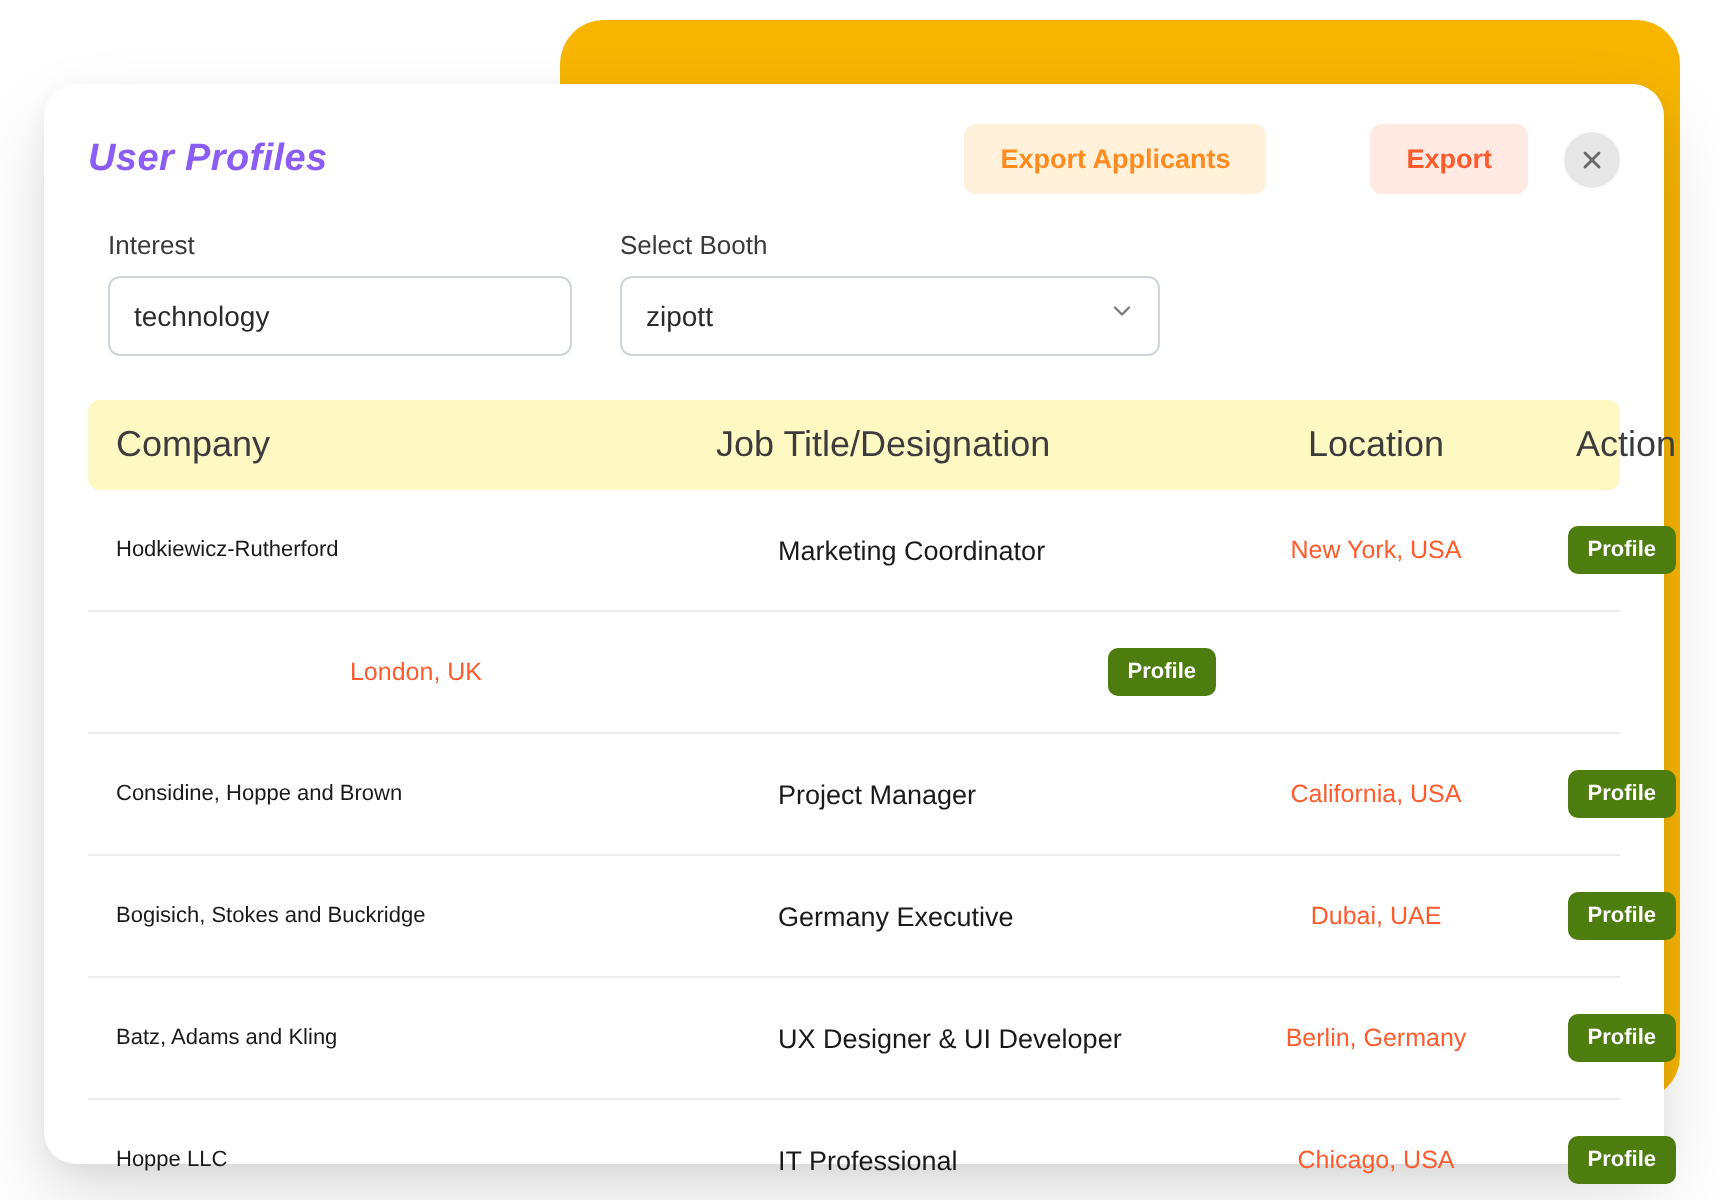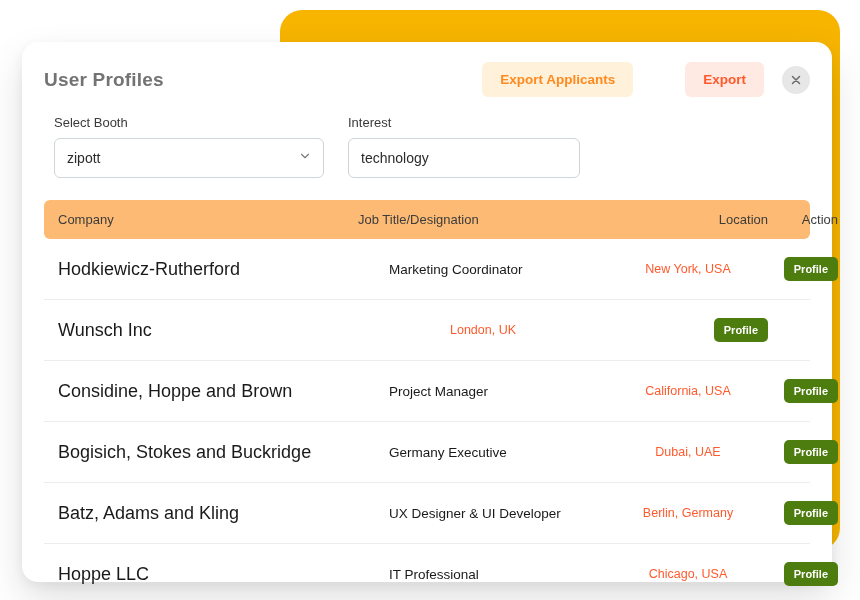--- a/index.html
+++ b/index.html
@@ -1,42 +1,42 @@
 <!DOCTYPE html>
 <html><head>
 <meta charset="utf-8">
 <style>
   * { box-sizing: border-box; margin: 0; padding: 0; }
   html, body { width: 860px; height: 600px; font-family: -apple-system, BlinkMacSystemFont, "Segoe UI", Arial, sans-serif; background: #fff; }
   .stage { position: relative; width: 860px; height: 600px; overflow: hidden; }
   .bg-card { position: absolute; top: 10px; left: 280px; width: 560px; height: 540px; background: #f7b500; border-radius: 22px; }
   .panel { position: absolute; top: 42px; left: 22px; width: 810px; height: 540px; background: #fff; border-radius: 16px; box-shadow: 0 18px 40px rgba(0,0,0,0.12), 0 4px 12px rgba(0,0,0,0.06); padding: 20px 22px 0 22px; }
   .panel-header { display: flex; align-items: center; justify-content: space-between; }
-  .title { font-size: 19px; font-weight: 800; color: #737373; letter-spacing: .2px; }
+  .title { font-size: 19px; font-weight: 800; color: #8b5cf6; letter-spacing: .2px; font-style: italic; }
   .header-actions { display: flex; align-items: center; gap: 12px; }
   .btn { border: none; border-radius: 6px; padding: 10px 18px; font-size: 13.5px; font-weight: 700; cursor: pointer; }
   .btn-soft { background: #fff1da; color: #ff8a1f; }
   .btn-primary-soft { background: #ffe9e3; color: #ff5a2c; margin-left: 40px; }
   .close-btn { width: 28px; height: 28px; border-radius: 50%; background: #e7e7e7; display: flex; align-items: center; justify-content: center; color: #6b6b6b; cursor: pointer; margin-left: 6px; }
   .close-btn svg { width: 12px; height: 12px; }
   .filters { display: flex; gap: 24px; margin-top: 18px; padding-left: 10px; }
   .filter { display: flex; flex-direction: column; gap: 8px; }
   .filter-label { font-size: 13px; color: #3a3a3a; }
   .select { position: relative; }
   .select select, .input input { height: 40px; border: 1px solid #cfd6db; border-radius: 6px; padding: 0 12px; font-size: 14px; color: #2b2b2b; background: #fff; outline: none; }
   .select select { width: 270px; appearance: none; -webkit-appearance: none; padding-right: 34px; }
   .select .chev { position: absolute; right: 12px; top: 50%; transform: translateY(-50%); color: #7a7a7a; pointer-events: none; }
   .input input { width: 232px; }
   .table-wrap { margin-top: 22px; }
-  .thead { display: grid; grid-template-columns: 300px 250px 160px 70px; align-items: center; background: #fdba74; border-radius: 6px; padding: 12px 14px; color: #3c3c3c; font-size: 13px; }
+  .thead { display: grid; grid-template-columns: 300px 250px 160px 70px; align-items: center; background: #fef9c3; border-radius: 6px; padding: 12px 14px; color: #3c3c3c; font-size: 18px; }
   .thead .action { text-align: right; }
   .rows { }
   .row { display: grid; grid-template-columns: 300px 250px 160px 70px; align-items: center; padding: 18px 14px; border-bottom: 1px solid #ececec; }
   .row:last-child { border-bottom: none; }
-  .company { font-size: 18px; color: #1a1a1a; }
+  .company { font-size: 11px; color: #1a1a1a; }
   .jobtitle { font-size: 13.5px; color: #1a1a1a; margin-left: 31px; }
   .location { font-size: 12.5px; color: #ff5a2c; text-align: center; }
   .action { display: flex; justify-content: flex-end; }
   .profile-btn { background: #4d7c0f; color: #fff; border: none; border-radius: 5px; padding: 6px 10px; font-size: 11px; font-weight: 700; cursor: pointer; }
 </style>
 </head>
 <body>
 
 <div class="stage">
   <div class="bg-card"></div>
@@ -51,58 +51,57 @@
         <div class="close-btn">
           <svg viewBox="0 0 24 24">
               <path d="M5 5 L19 19 M19 5 L5 19" stroke="currentColor" stroke-width="3" stroke-linecap="round" fill="none"></path>
             </svg>
         </div>
       </div>
     </div>
 
     <div class="filters">
       <div class="filter">
+        <div class="filter-label">Interest</div>
+        <div class="input">
+          <input type="text" value="technology" style="">
+        </div>
+      </div>
+      <div class="filter">
         <div class="filter-label">Select Booth</div>
         <div class="select">
           <select>
             <option>zipott</option>
           </select>
           <span class="chev">
             <svg width="14" height="14" viewBox="0 0 24 24">
                 <path d="M6 9l6 6 6-6" fill="none" stroke="currentColor" stroke-width="2" stroke-linecap="round" stroke-linejoin="round"></path>
               </svg>
           </span>
         </div>
       </div>
-      <div class="filter">
-        <div class="filter-label">Interest</div>
-        <div class="input">
-          <input type="text" value="technology" style="">
-        </div>
-      </div>
     </div>
 
     <div class="table-wrap">
       <div class="thead">
         <div>Company</div>
         <div>Job Title/Designation</div>
-        <div style="text-align:right">Location</div>
+        <div style="text-align:center">Location</div>
         <div class="action">Action</div>
       </div>
       <div class="rows" id="rows">
           <div class="row">
             <div class="company">Hodkiewicz-Rutherford</div>
             <div class="jobtitle">Marketing Coordinator</div>
             <div class="location">New York, USA</div>
             <div class="action">
               <button class="profile-btn">Profile</button>
             </div>
           </div>
           <div class="row">
-            <div class="company">Wunsch Inc</div>
             <div class="location">London, UK</div>
             <div class="action">
               <button class="profile-btn">Profile</button>
             </div>
           </div>
           <div class="row">
             <div class="company">Considine, Hoppe and Brown</div>
             <div class="jobtitle">Project Manager</div>
             <div class="location">California, USA</div>
             <div class="action">

